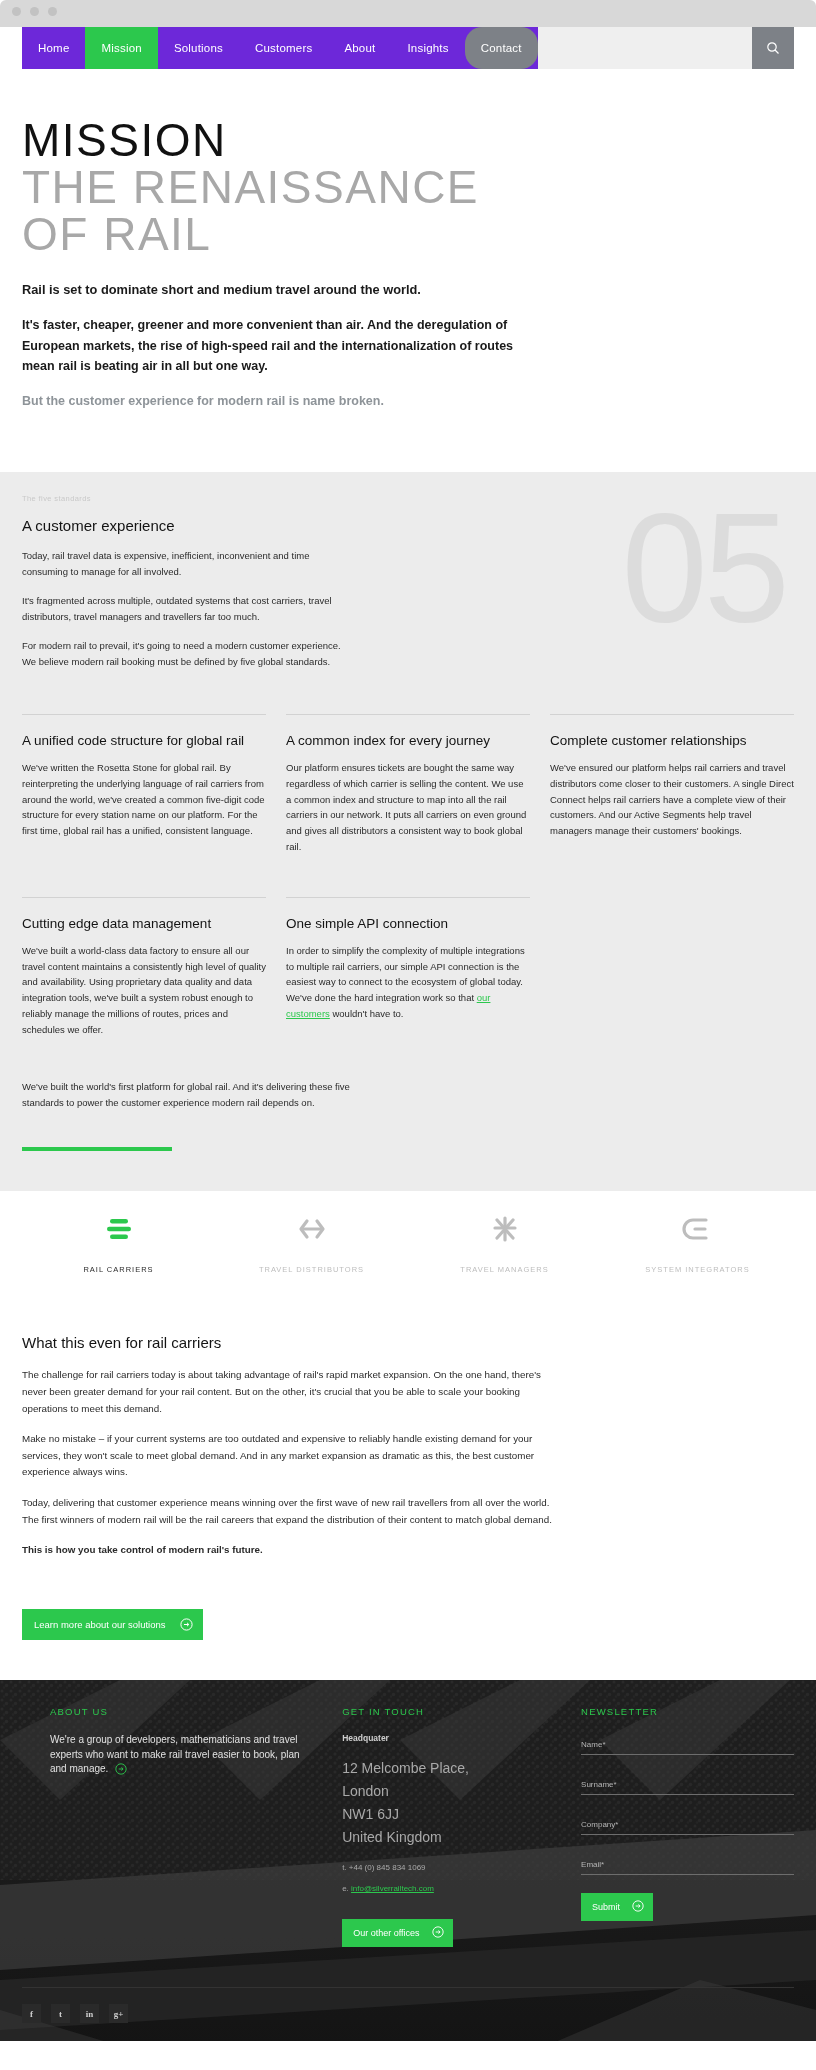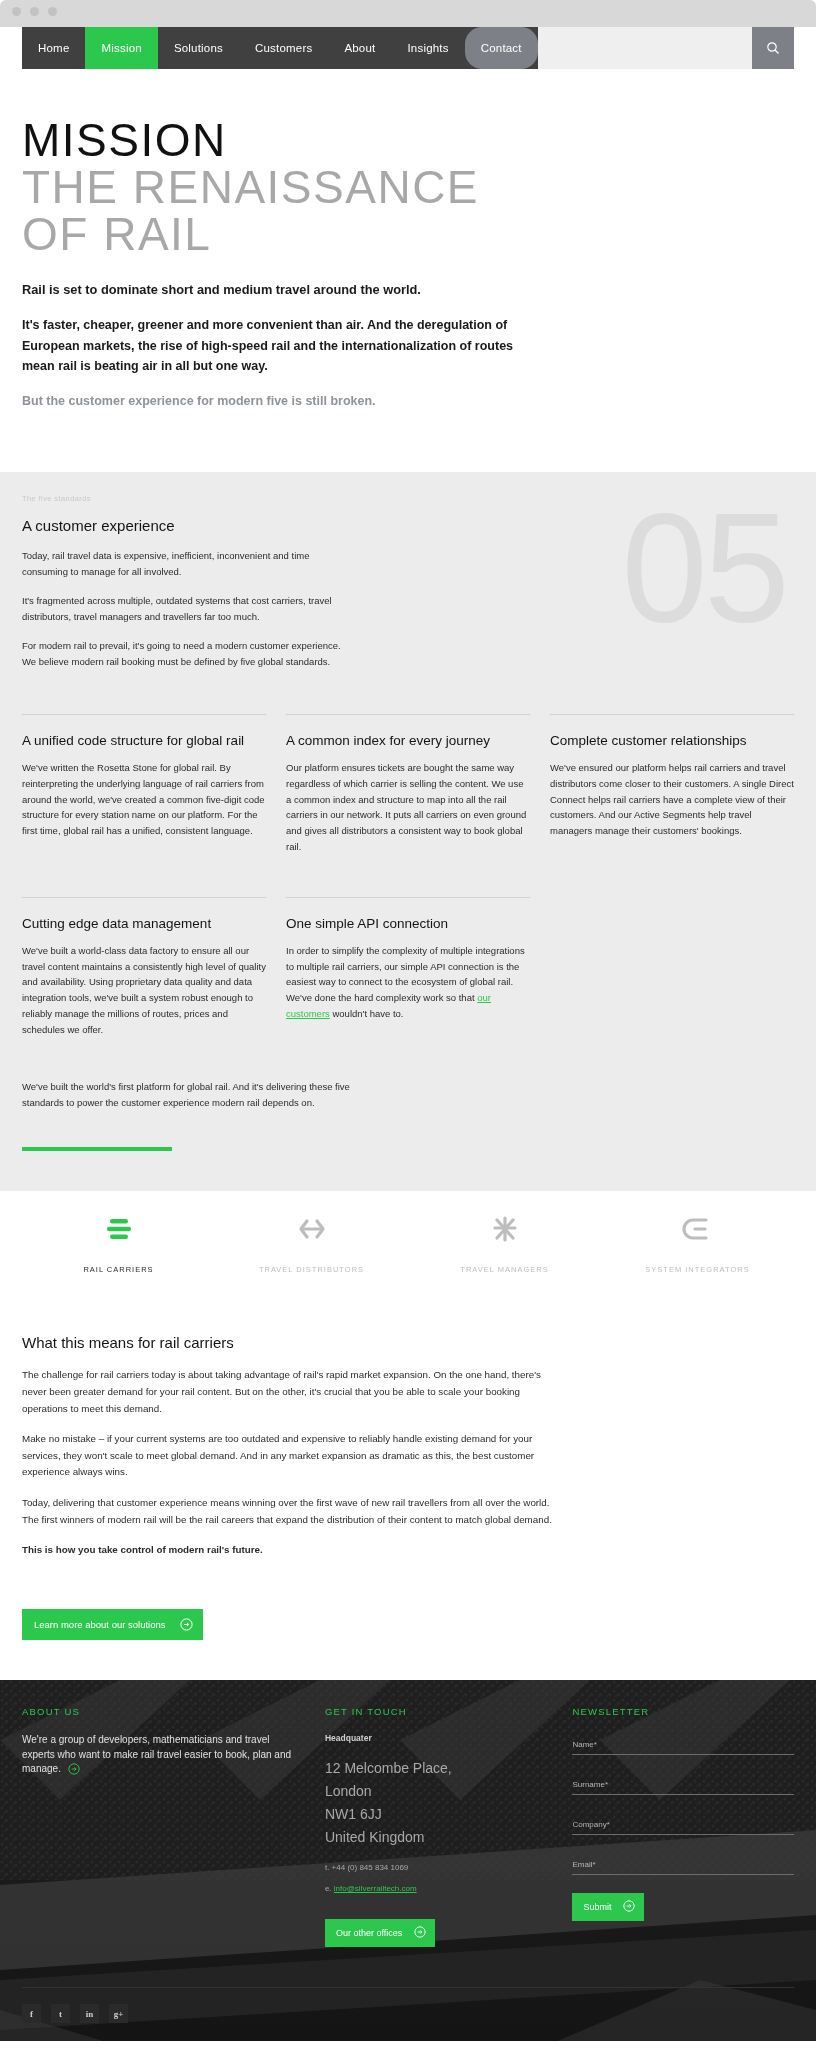--- a/index.html
+++ b/index.html
@@ -16,21 +16,21 @@
   .chrome {
     height: 22px; background: #d8d8d8;
     border-top-left-radius: 6px; border-top-right-radius: 6px;
     display: flex; align-items: center; padding-left: 12px; gap: 9px;
   }
   .dot { width: 9px; height: 9px; border-radius: 50%; background: #c2c2c2; }
   .chrome-rest { height: 5px; background: #d8d8d8; }
 
   
   .navwrap { background:#fff; padding: 0 22px; }
-  .nav { display: flex; height: 42px; background: #404040; }
+  .nav { display: flex; height: 42px; background: #6d28d9; }
   .nav-item {
     color: #fff; font-size: 11.5px; letter-spacing: .2px;
     display: flex; align-items: center; justify-content: center;
     padding: 0 16px; white-space: nowrap; cursor: pointer;
   }
   .nav-item.active { background: #2cc84d; }
   .nav-item.contact { background: #7d8187; border-radius: 17px; }
   .nav-search {
     flex: 1; background: #efefef; display: flex; align-items: center;
     padding: 0 12px; min-width: 0;
@@ -109,21 +109,21 @@
   .cta .arrow { display: flex; align-items: center; }
 
   
   .footer {
     position: relative; color: #d6d6d6; padding: 26px 22px 0 22px;
     background: #1c1c1c; overflow: hidden;
   }
   .footer-bg { position: absolute; inset: 0; z-index: 0; }
   .footer-inner { position: relative; z-index: 2; display: flex; gap: 26px; padding-bottom: 40px; }
   .fcol { flex: 1 1 0; min-width: 0; }
-  .fcol.about { flex: 1.25 1 0; }
+  .fcol.about { flex: 1.25 1 0; margin-left: 28px; }
   .fhead { font-size: 9.5px; letter-spacing: 1.2px; color: #2cc84d; margin-bottom: 16px; }
   .about-text { font-size: 10px; line-height: 1.45; color: #e2e2e2; font-weight: 300; }
   .about-text .dot-icon { display: inline-flex; vertical-align: middle; margin-left: 4px; }
   .fsub { font-size: 8.5px; color: #cfcfcf; margin-bottom: 14px; font-weight: 700; }
   .faddr { font-size: 14px; line-height: 1.65; color: #a9a9a9; margin-bottom: 14px; }
   .fphone { font-size: 8px; color: #a9a9a9; margin-bottom: 12px; }
   .femail { font-size: 8px; color: #a9a9a9; }
   .femail a { color: #2cc84d; text-decoration: underline; }
 
   .field { margin-bottom: 18px; }
@@ -191,21 +191,21 @@
     <h1>
       <span>MISSION</span>
       <span class="faded">THE RENAISSANCE</span>
       <span class="faded">OF RAIL</span>
     </h1>
   </div>
 
   <div class="intro">
     <p class="lead">Rail is set to dominate short and medium travel around the world.</p>
     <p class="body">It's faster, cheaper, greener and more convenient than air. And the deregulation of European markets, the rise of high-speed rail and the internationalization of routes mean rail is beating air in all but one way.</p>
-    <p class="muted">But the customer experience for modern five is still broken.</p>
+    <p class="muted">But the customer experience for modern rail is name broken.</p>
   </div>
 
   
   <section class="standards">
     <div class="eyebrow">The five standards</div>
     <div class="bignum">05</div>
 
     <div class="ce-block">
       <h2>A customer experience</h2>
       <p>Today, rail travel data is expensive, inefficient, inconvenient and time consuming to manage for all involved.</p>
@@ -233,21 +233,21 @@
 
     <div class="cards row2">
       <div class="card">
         <div class="rule"></div>
         <h3>Cutting edge data management</h3>
         <p>We've built a world-class data factory to ensure all our travel content maintains a consistently high level of quality and availability. Using proprietary data quality and data integration tools, we've built a system robust enough to reliably manage the millions of routes, prices and schedules we offer.</p>
       </div>
       <div class="card">
         <div class="rule"></div>
         <h3>One simple API connection</h3>
-        <p><span>In order to simplify the complexity of multiple integrations to multiple rail carriers, our simple API connection is the easiest way to connect to the ecosystem of global rail. We've done the hard complexity work so that </span><a href="#">our customers</a><span> wouldn't have to.</span></p>
+        <p><span>In order to simplify the complexity of multiple integrations to multiple rail carriers, our simple API connection is the easiest way to connect to the ecosystem of global today. We've done the hard integration work so that </span><a href="#">our customers</a><span> wouldn't have to.</span></p>
       </div>
       <div class="card empty">
         <div class="rule"></div>
       </div>
     </div>
 
     <div class="closing">
       <p>We've built the world's first platform for global rail. And it's delivering these five standards to power the customer experience modern rail depends on.</p>
     </div>
 
@@ -293,21 +293,21 @@
           <path d="M25 5 H12 a7 7 0 0 0 0 18 H25" fill="none" stroke="#bdbdbd" stroke-width="3.2" stroke-linecap="round"></path>
           <line x1="14" y1="14" x2="24" y2="14" stroke="#bdbdbd" stroke-width="3.2" stroke-linecap="round"></line>
         </svg>
       </div>
       <div class="seg-label">SYSTEM INTEGRATORS</div>
     </div>
   </section>
 
   
   <section class="rcs">
-    <h2>What this means for rail carriers</h2>
+    <h2>What this even for rail carriers</h2>
     <p>The challenge for rail carriers today is about taking advantage of rail's rapid market expansion. On the one hand, there's never been greater demand for your rail content. But on the other, it's crucial that you be able to scale your booking operations to meet this demand.</p>
     <p>Make no mistake – if your current systems are too outdated and expensive to reliably handle existing demand for your services, they won't scale to meet global demand. And in any market expansion as dramatic as this, the best customer experience always wins.</p>
     <p>Today, delivering that customer experience means winning over the first wave of new rail travellers from all over the world. The first winners of modern rail will be the rail careers that expand the distribution of their content to match global demand.</p>
     <p class="strong">This is how you take control of modern rail's future.</p>
   </section>
 
   <div class="cta">
     <span>Learn more about our solutions</span>
     <span class="arrow">
       <svg width="13" height="13" viewBox="0 0 13 13">

